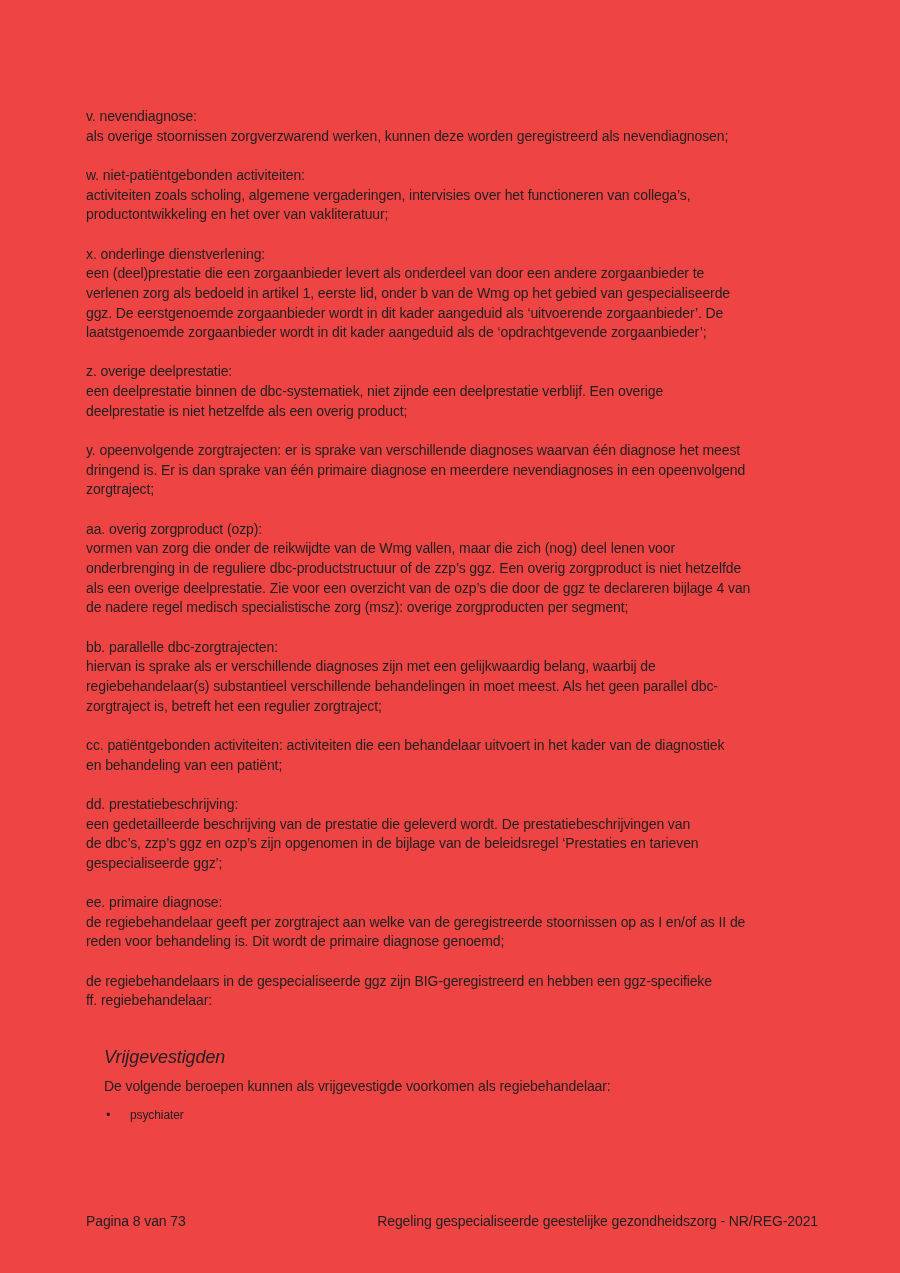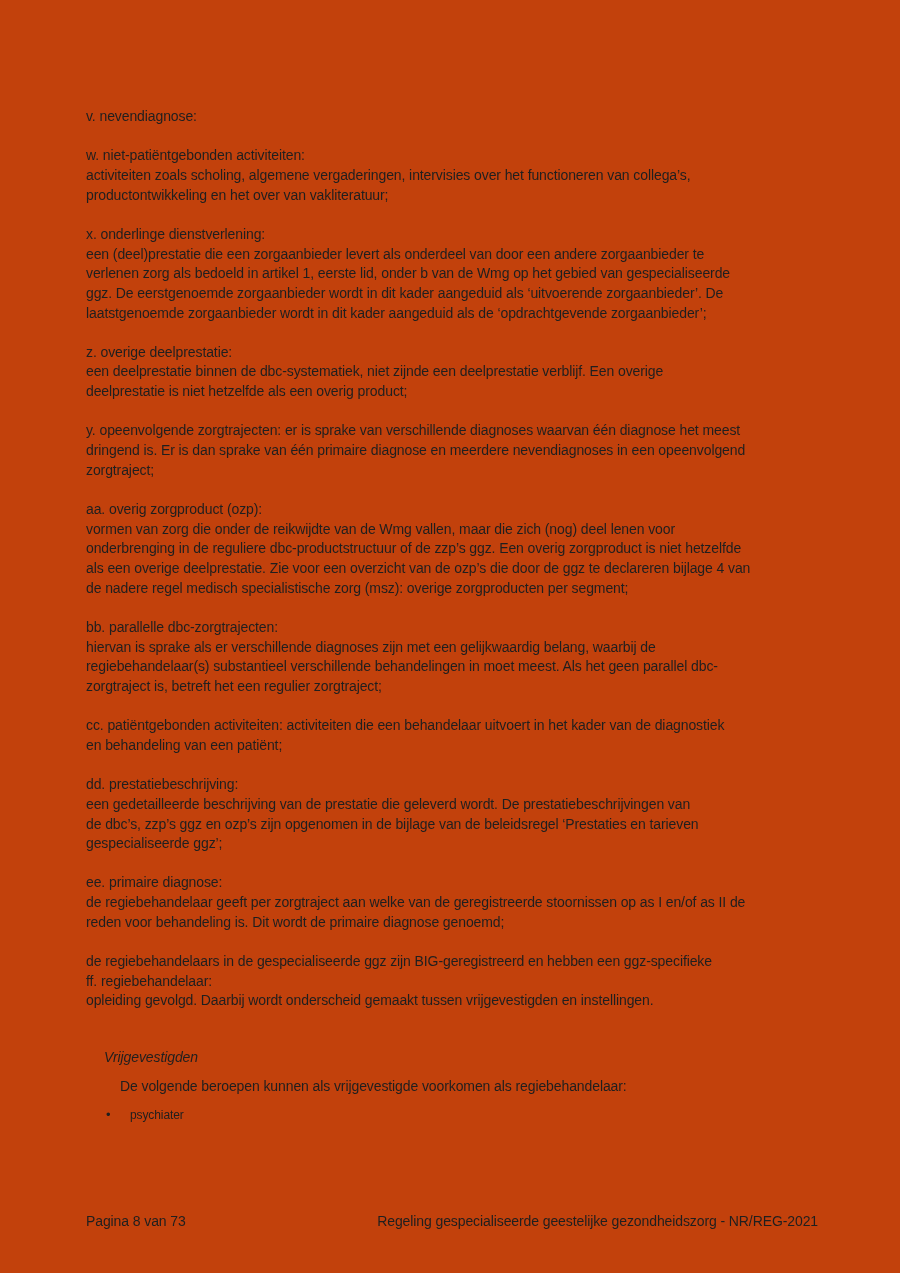--- a/index.html
+++ b/index.html
@@ -7,21 +7,21 @@
   body {
     width: 900px;
     height: 1273px;
     font-family: "Liberation Sans", "DejaVu Sans", sans-serif;
     color: #1f1f1f;
   }
   .page {
     position: relative;
     width: 900px;
     height: 1273px;
-    background: #c2410c;
+    background: #ef4444;
     overflow: hidden;
   }
   .content {
     position: absolute;
     left: 86px;
     top: 107px;
     width: 732px;
   }
   .def-block { margin-bottom: 19.65px; }
   .def-line {
@@ -30,32 +30,31 @@
     letter-spacing: -0.1px;
     white-space: pre;
     color: #1f1f1f;
   }
   .subsection {
     margin-top: 36px;
     margin-left: 18px;
   }
   .sub-heading {
     font-style: italic;
-    font-size: 14px;
+    font-size: 18px;
     line-height: 20px;
     margin-bottom: 9px;
     letter-spacing: -0.1px;
   }
   .sub-intro {
     font-size: 14px;
     line-height: 20px;
     margin-bottom: 9px;
     letter-spacing: -0.1px;
     white-space: pre;
-    margin-left: 16px;
   }
   ul.bullets { list-style: none; }
   ul.bullets li {
     position: relative;
     font-size: 12px;
     line-height: 20px;
     padding-left: 26px;
     letter-spacing: -0.1px;
   }
   ul.bullets li::before {
@@ -81,20 +80,21 @@
 </style>
 </head>
 <body>
 
 <div class="page">
 
   <main class="content">
     <div id="definitions">
         <div class="def-block">
           <div class="def-line">v. nevendiagnose:</div>
+          <div class="def-line">als overige stoornissen zorgverzwarend werken, kunnen deze worden geregistreerd als nevendiagnosen;</div>
         </div>
         <div class="def-block">
           <div class="def-line">w. niet-patiëntgebonden activiteiten:</div>
           <div class="def-line">activiteiten zoals scholing, algemene vergaderingen, intervisies over het functioneren van collega’s,</div>
           <div class="def-line">productontwikkeling en het over van vakliteratuur;</div>
         </div>
         <div class="def-block">
           <div class="def-line">x. onderlinge dienstverlening:</div>
           <div class="def-line">een (deel)prestatie die een zorgaanbieder levert als onderdeel van door een andere zorgaanbieder te</div>
           <div class="def-line">verlenen zorg als bedoeld in artikel 1, eerste lid, onder b van de Wmg op het gebied van gespecialiseerde</div>
@@ -135,21 +135,20 @@
           <div class="def-line">gespecialiseerde ggz’;</div>
         </div>
         <div class="def-block">
           <div class="def-line">ee. primaire diagnose:</div>
           <div class="def-line">de regiebehandelaar geeft per zorgtraject aan welke van de geregistreerde stoornissen op as I en/of as II de</div>
           <div class="def-line">reden voor behandeling is. Dit wordt de primaire diagnose genoemd;</div>
         </div>
         <div class="def-block">
           <div class="def-line">de regiebehandelaars in de gespecialiseerde ggz zijn BIG-geregistreerd en hebben een ggz-specifieke</div>
           <div class="def-line">ff. regiebehandelaar:</div>
-          <div class="def-line">opleiding gevolgd. Daarbij wordt onderscheid gemaakt tussen vrijgevestigden en instellingen.</div>
         </div>
       </div>
 
     <section class="subsection">
       <div class="sub-heading">Vrijgevestigden</div>
       <div class="sub-intro">De volgende beroepen kunnen als vrijgevestigde voorkomen als regiebehandelaar:</div>
       <ul class="bullets" id="bullet-list">
           <li>psychiater</li>
         </ul>
     </section>

